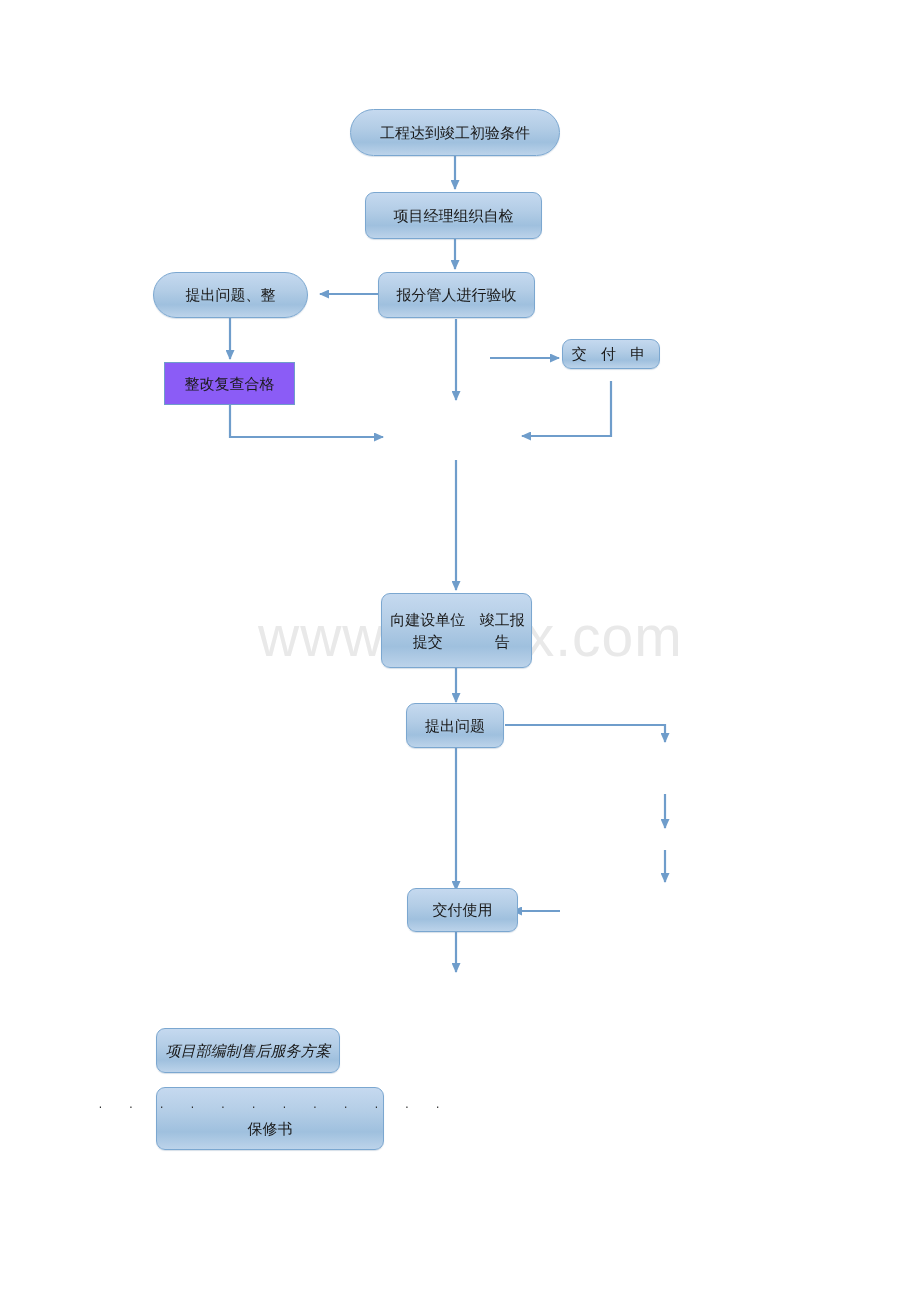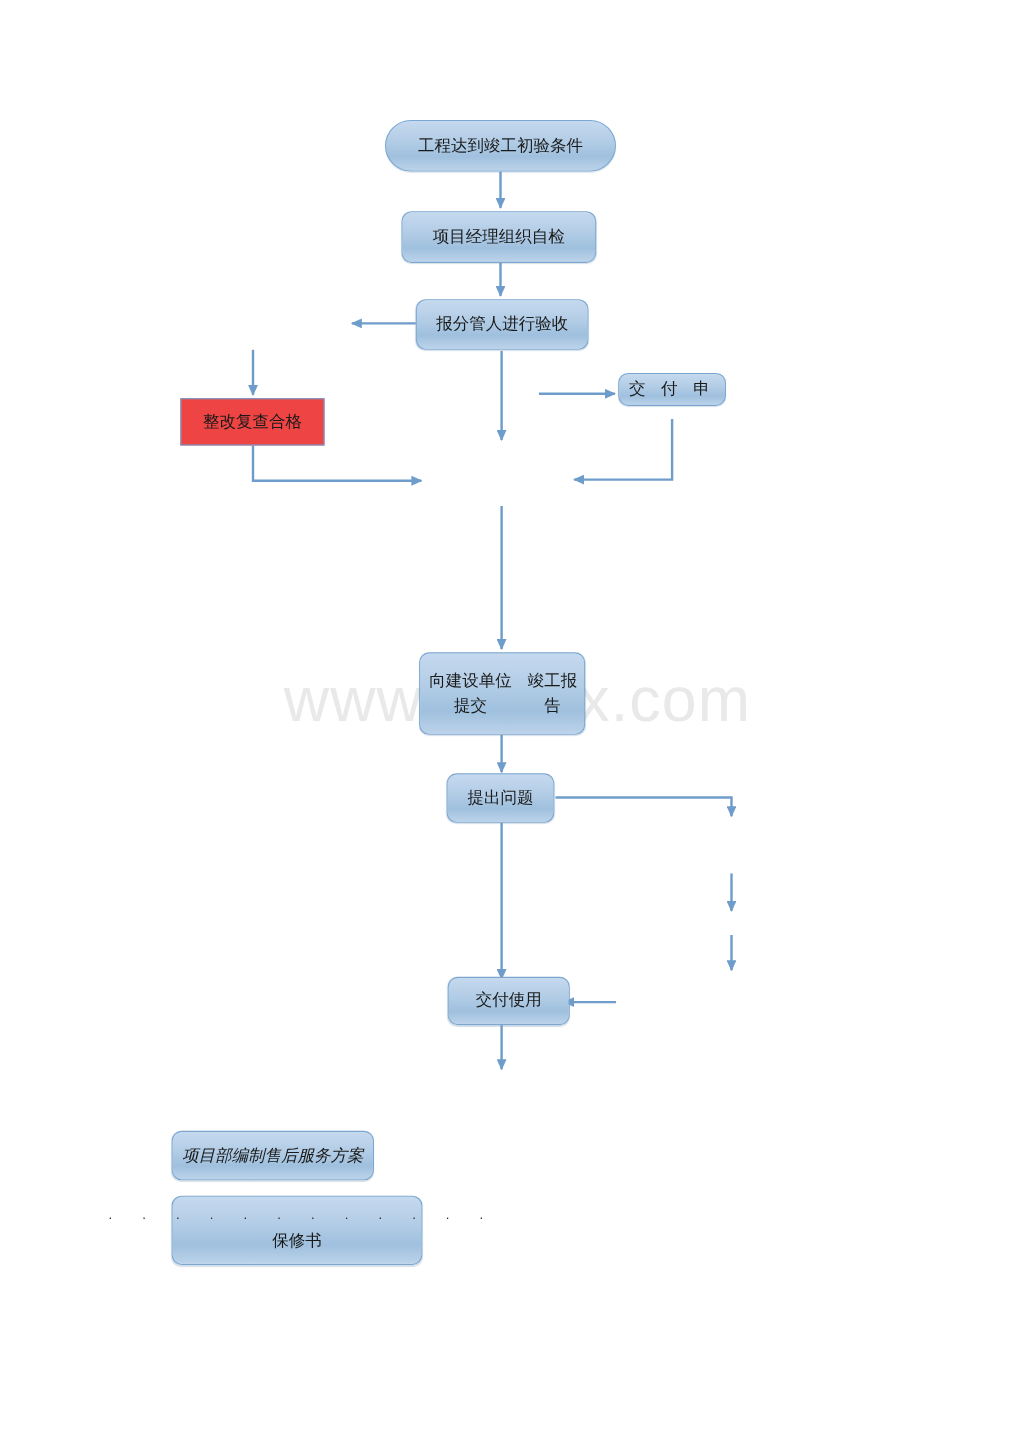--- a/index.html
+++ b/index.html
@@ -49,21 +49,21 @@
     line-height: 1.28;
     z-index: 3;
     background: linear-gradient(to bottom, #c5d9ef 0%, #b3cde6 40%, #9fc0de 72%, #bcd3ea 100%);
     border: 1px solid #7ba7d0;
     box-shadow: 0 1px 1px rgba(120,150,180,0.30);
     font-family: "Liberation Sans", "DejaVu Sans", sans-serif;
   }
   .node.pill { border-radius: 999px; }
   .node.round { border-radius: 9px; }
   .node.plain {
-    background: #ef4444;
+    background: #8b5cf6;
     border: 1px solid #6f9dcb;
     border-radius: 0;
     box-shadow: none;
   }
   .node .label { display: block; padding: 0 6px; }
   .node.wide-space .label { letter-spacing: 5px; }
   .node.two-line .label { line-height: 1.45; }
   .node.dotted-box {
     flex-direction: column;
     justify-content: center;
@@ -132,20 +132,23 @@
   </div>
 
   <div class="node round" style="left:365px; top:192px; width:177px; height:47px;">
     <span class="label">项目经理组织自检</span>
   </div>
 
   <div class="node round" style="left:378px; top:272px; width:157px; height:46px;">
     <span class="label">报分管人进行验收</span>
   </div>
 
+  <div class="node pill" style="left:153px; top:272px; width:155px; height:46px;">
+    <span class="label">提出问题、整</span>
+  </div>
 
   <div class="node plain" style="left:164px; top:362px; width:131px; height:43px;">
     <span class="label">整改复查合格</span>
   </div>
 
   <div class="node round wide-space" style="left:562px; top:339px; width:98px; height:30px;">
     <span class="label">交 付 申</span>
   </div>
 
   <div class="node round two-line" style="left:381px; top:593px; width:151px; height:75px; flex-direction:row;">

